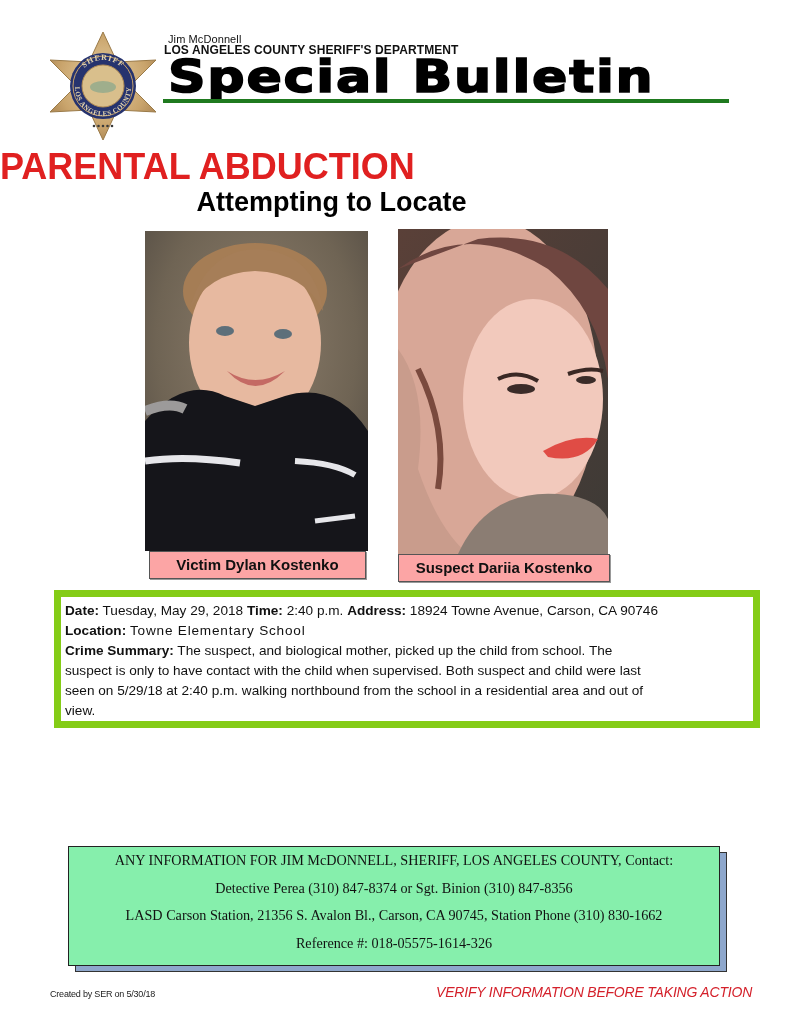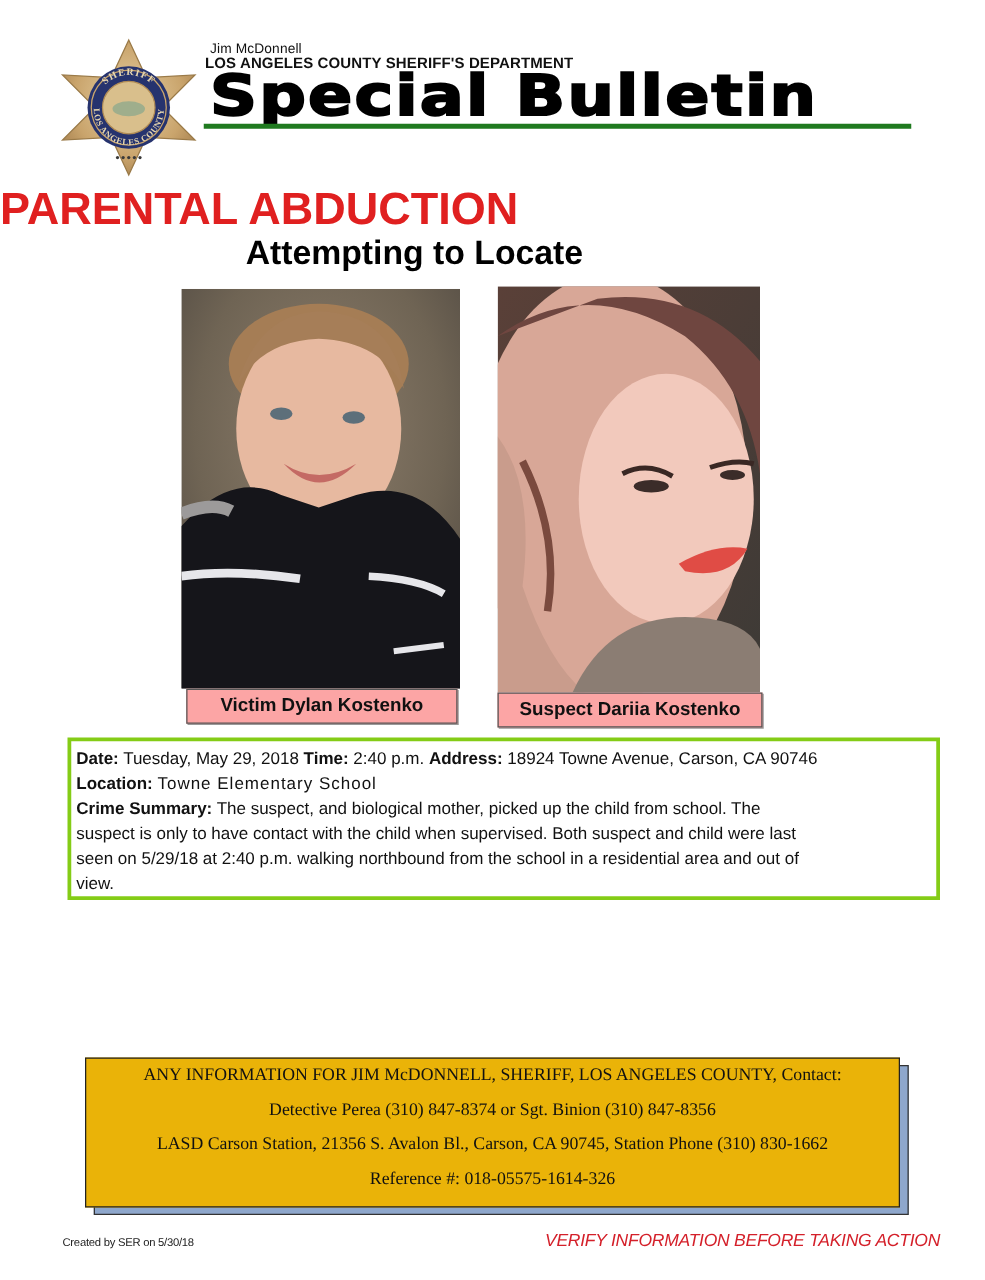--- a/index.html
+++ b/index.html
@@ -40,31 +40,31 @@
     .caption {
       background: #fca5a5; border: 1px solid #555; box-shadow: 1px 1px 0 #999;
       font-size: 15px; font-weight: bold; text-align: center; line-height: 26px; height: 26px;
     }
     #victim-caption { left: 149px; top: 551px; width: 215px; }
     #suspect-caption { left: 398px; top: 554px; width: 210px; }
 
     
     #info-box {
       left: 54px; top: 590px; width: 684px; height: 116px;
-      border: 3px solid #84cc16; padding: 4px 4px 4px 4px;
+      border: 7px solid #84cc16; padding: 4px 4px 4px 4px;
       font-size: 13.6px; line-height: 20px; color: #111;
     }
     #info-box b { font-weight: bold; }
     .info-line { white-space: nowrap; }
     .loc-val { letter-spacing: 0.8px; }
 
     
     #contact-shadow { left: 75px; top: 852px; width: 650px; height: 118px; background: #8ea7cc; border: 1px solid #333; }
     #contact-box {
-      left: 68px; top: 846px; width: 650px; height: 118px; background: #eab308;
+      left: 68px; top: 846px; width: 650px; height: 118px; background: #86efac;
       border: 1.5px solid #222;
       font-family: "Liberation Serif", serif; font-size: 14.2px; color: #111;
       text-align: center;
     }
     .contact-line { position: absolute; left: 0; width: 100%; text-align: center; white-space: nowrap; }
 
     
     #created-by { left: 50px; top: 989px; font-size: 9px; color: #222; letter-spacing: -0.2px; }
     #verify-note {
       left: 436px; top: 984px; font-size: 14px; font-weight: normal; font-style: italic;

